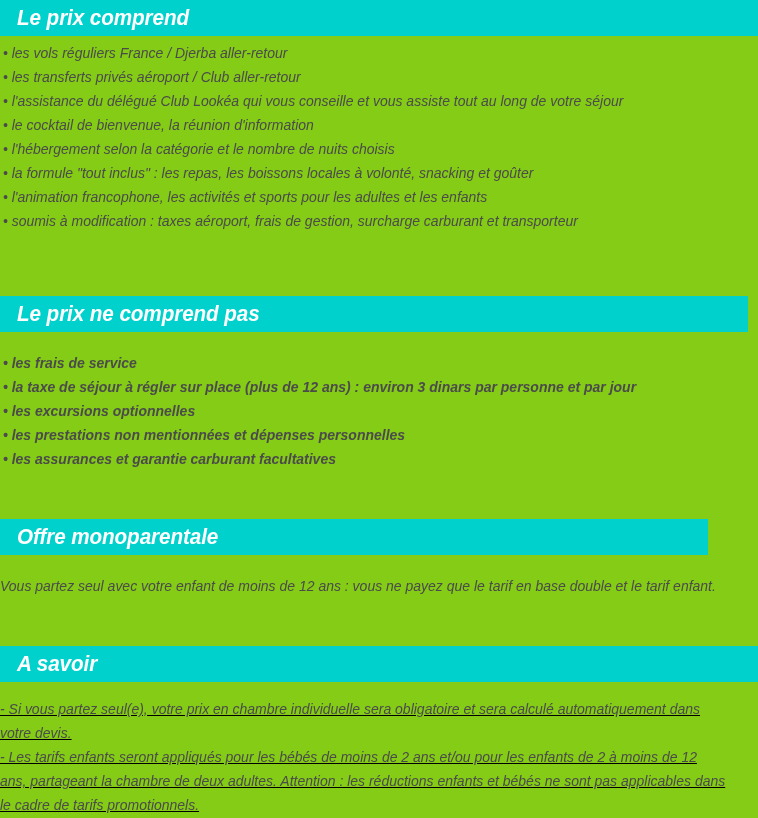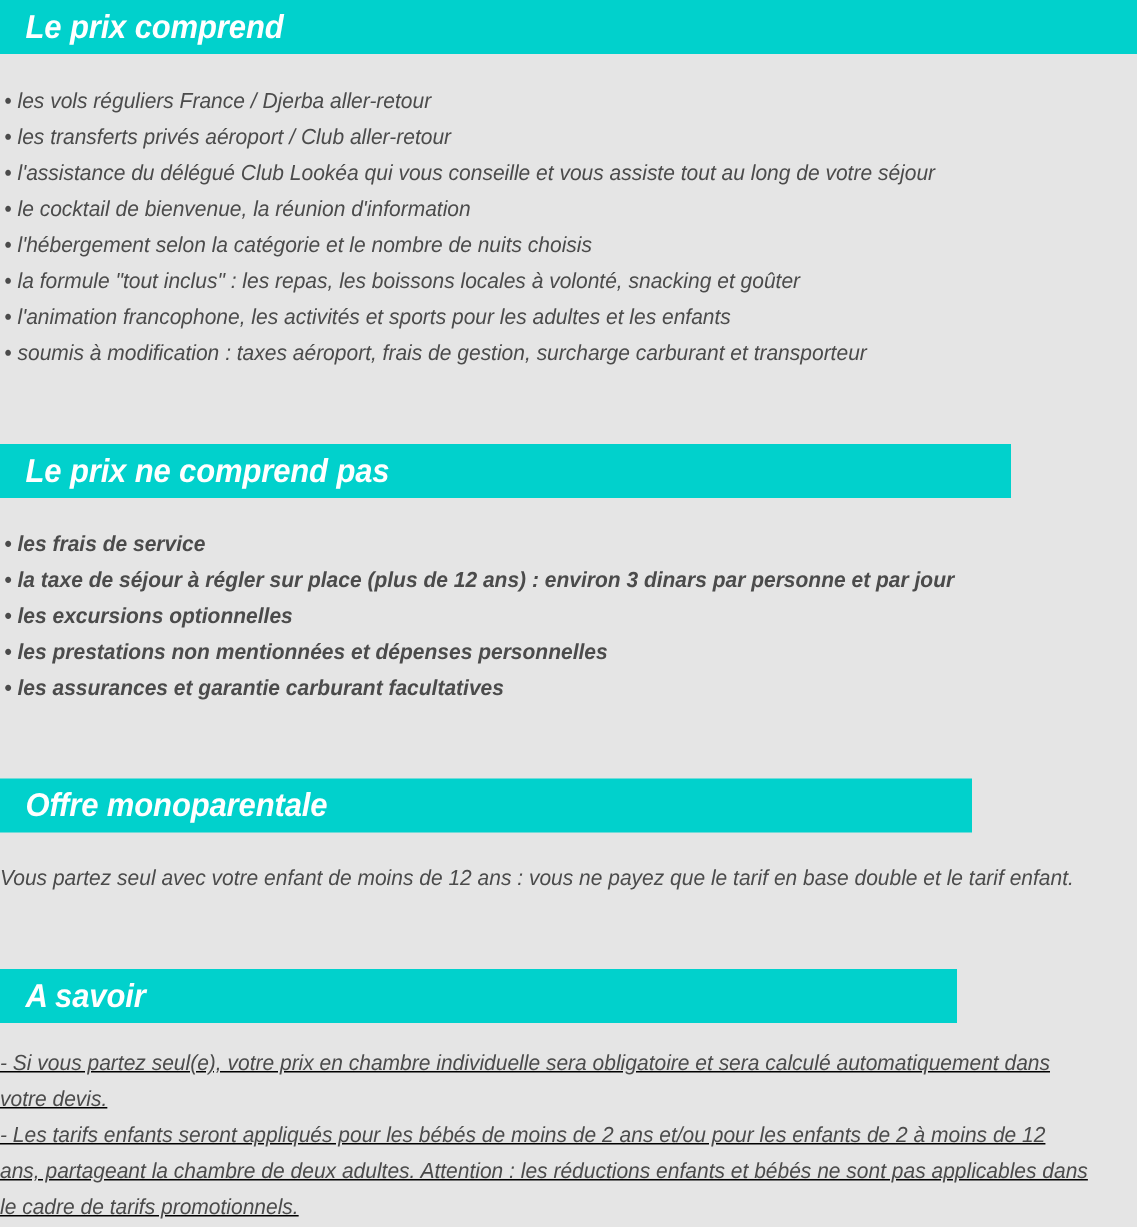--- a/index.html
+++ b/index.html
@@ -10,21 +10,21 @@
     width: 758px;
     height: 818px;
     background: #ffffff;
     font-family: "Liberation Sans", "DejaVu Sans", sans-serif;
     overflow: hidden;
   }
   .page {
     position: relative;
     width: 758px;
     height: 818px;
-    background: #e5e5e5;
+    background: #84cc16;
   }
   .section-bar {
     background: #01d1cc;
     height: 36px;
     display: flex;
     align-items: center;
     padding: 0 0 0 17px;
     box-sizing: border-box;
   }
   .section-bar .bar-title {
@@ -62,26 +62,26 @@
   .para {
     color: #4b4b4b;
     font-family: "Liberation Sans", "DejaVu Sans", sans-serif;
     font-size: 14.5px;
     font-style: italic;
     line-height: 24px;
     margin: 0;
     transform: scaleX(0.965);
     transform-origin: left center;
   }
-  .sec1-list { position: absolute; left: 0; top: 56px; }
+  .sec1-list { position: absolute; left: 0; top: 41px; }
   .sec2-list { position: absolute; left: 0; top: 351px; font-weight: bold; }
   .sec1-bar  { position: absolute; left: 0; top: 0px;   width: 758px; }
-  .sec2-bar  { position: absolute; left: 0; top: 296px; width: 674px; }
-  .sec3-bar  { position: absolute; left: 0; top: 519px; width: 648px; }
-  .sec4-bar  { position: absolute; left: 0; top: 646px; width: 638px; }
+  .sec2-bar  { position: absolute; left: 0; top: 296px; width: 748px; }
+  .sec3-bar  { position: absolute; left: 0; top: 519px; width: 708px; }
+  .sec4-bar  { position: absolute; left: 0; top: 646px; width: 758px; }
   .sec3-body { position: absolute; left: 0; top: 574px; width: 758px; }
   .sec4-body { position: absolute; left: 0; top: 697px; width: 752px; text-decoration: underline; }
   .sec4-body .para { white-space: normal; }
 </style>
 </head>
 <body>
 
 <div class="page">
 
   <div class="section-bar sec1-bar">

